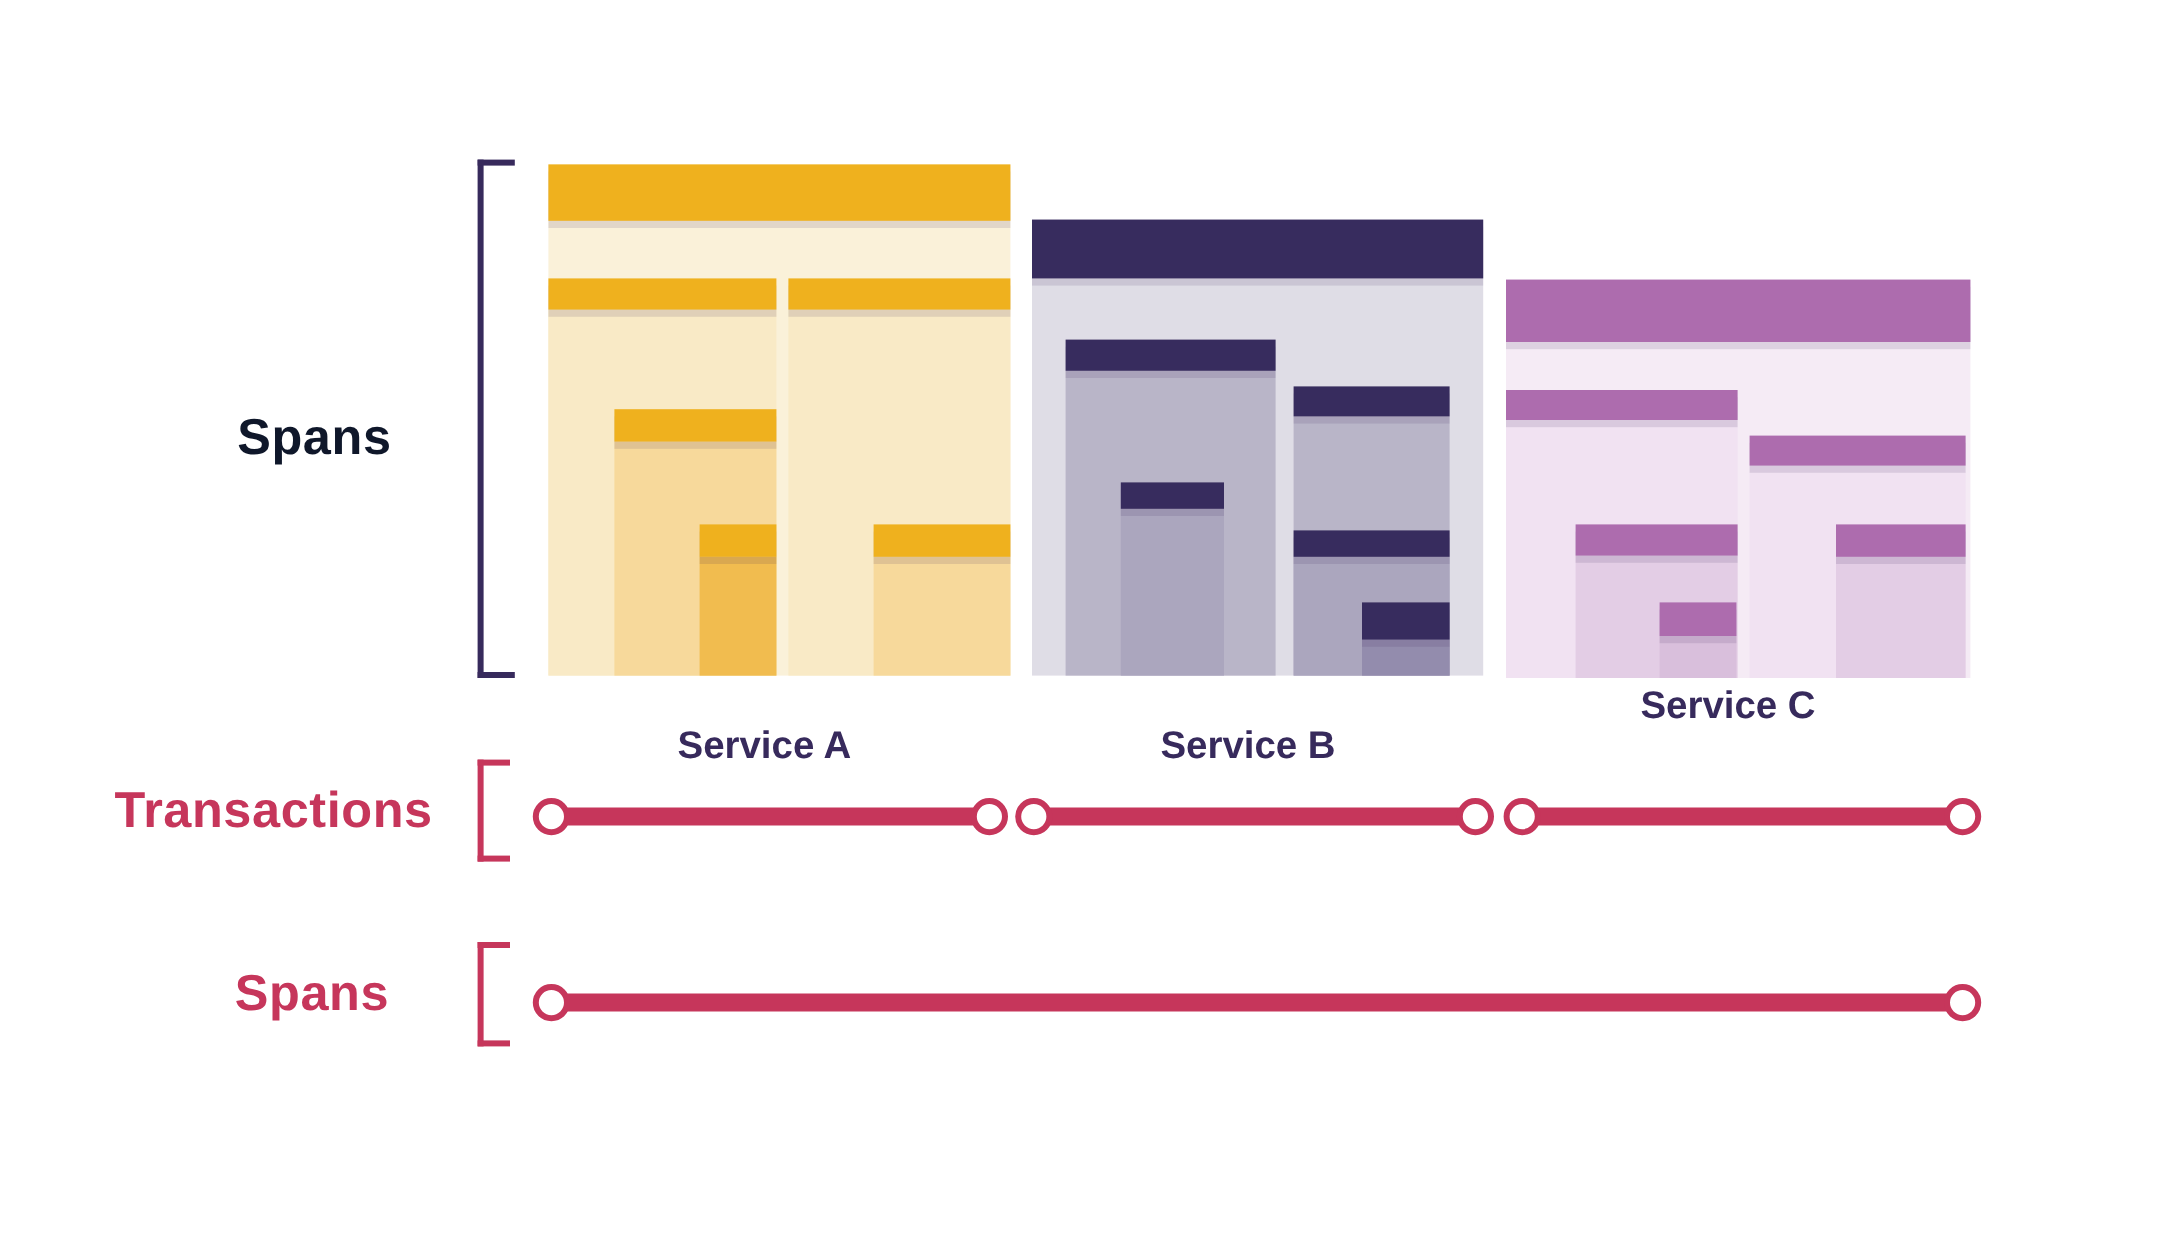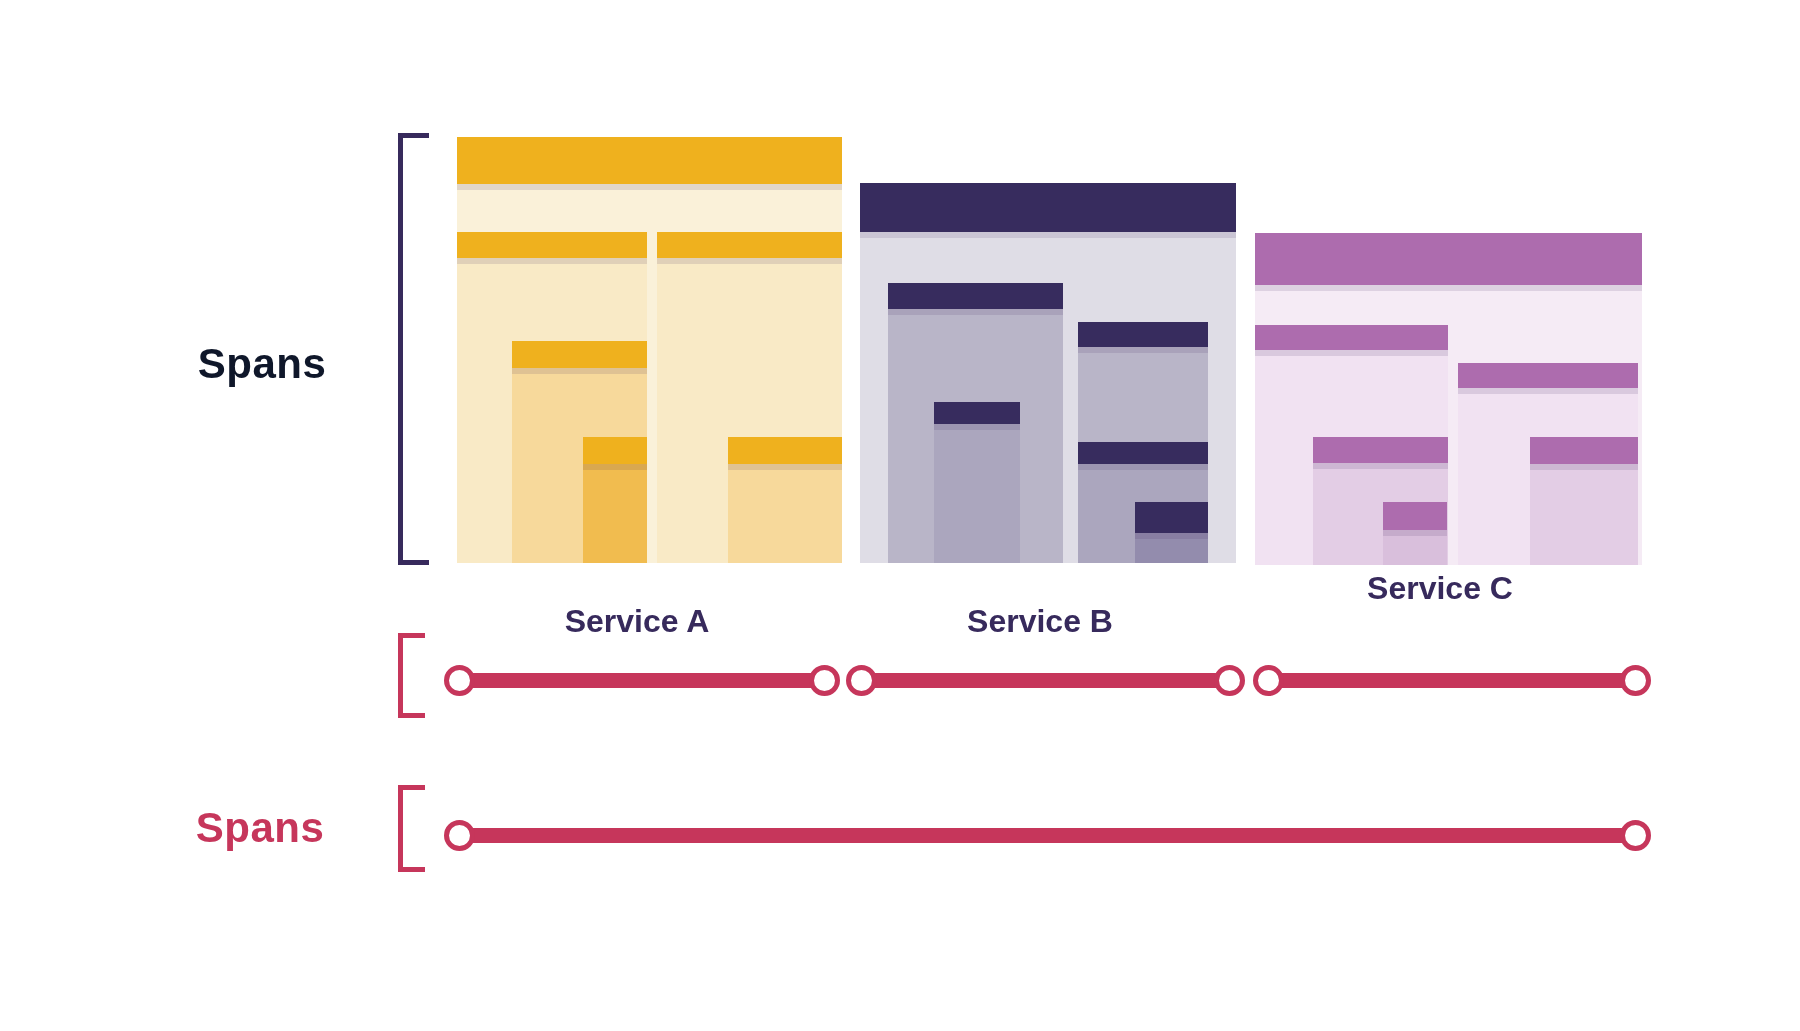--- a/index.html
+++ b/index.html
@@ -34,20 +34,21 @@
     width:31px;height:31px;
     border-radius:50%;
     background:#ffffff;
   }
 </style>
 </head>
 <body>
 
 <div class="stage">
   <div class="row-label" id="spans-label" style="left: 262px; top: 364px; color: #0f172a;">Spans</div>
+  <div class="row-label" id="transactions-label" style="left: 228px; top: 675px; color: rgb(198, 54, 91);">Transactions</div>
   <div class="row-label" id="trace-label" style="left: 260px; top: 828px; color: rgb(198, 54, 91);">Spans</div>
   <div class="abs" id="diagram-layer" style="left:0;top:0;width:100%;height:100%;">
       <div class="abs" style="left: 457px; top: 137px; width: 385px; height: 426px; background: rgb(250, 241, 217);"></div>
       <div class="abs hdr" style="left: 457px; top: 137px; width: 385px; height: 47px; background: rgb(239, 177, 30);"></div>
       <div class="abs" style="left: 457px; top: 258px; width: 190px; height: 305px; background: rgb(249, 234, 198);"></div>
       <div class="abs hdr" style="left: 457px; top: 232px; width: 190px; height: 26px; background: rgb(239, 177, 30);"></div>
       <div class="abs" style="left: 512px; top: 368px; width: 135px; height: 195px; background: rgb(247, 217, 155);"></div>
       <div class="abs hdr" style="left: 512px; top: 341px; width: 135px; height: 27px; background: rgb(239, 177, 30);"></div>
       <div class="abs" style="left: 583px; top: 464px; width: 64px; height: 99px; background: rgb(241, 188, 79);"></div>
       <div class="abs hdr" style="left: 583px; top: 437px; width: 64px; height: 27px; background: rgb(239, 177, 30);"></div>

